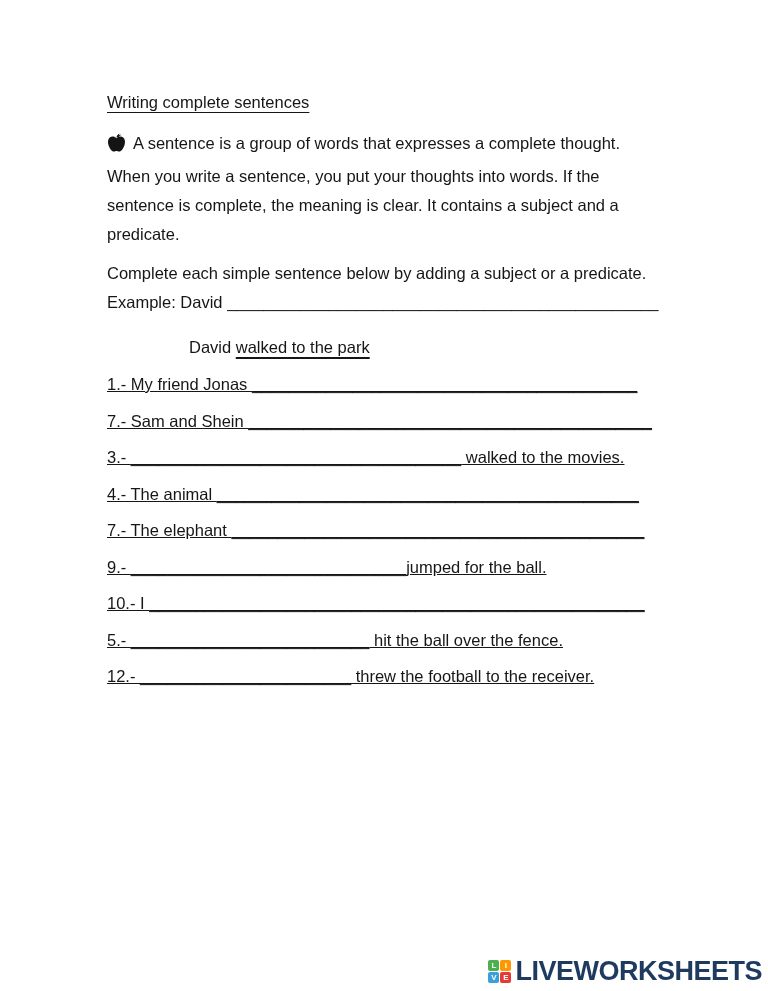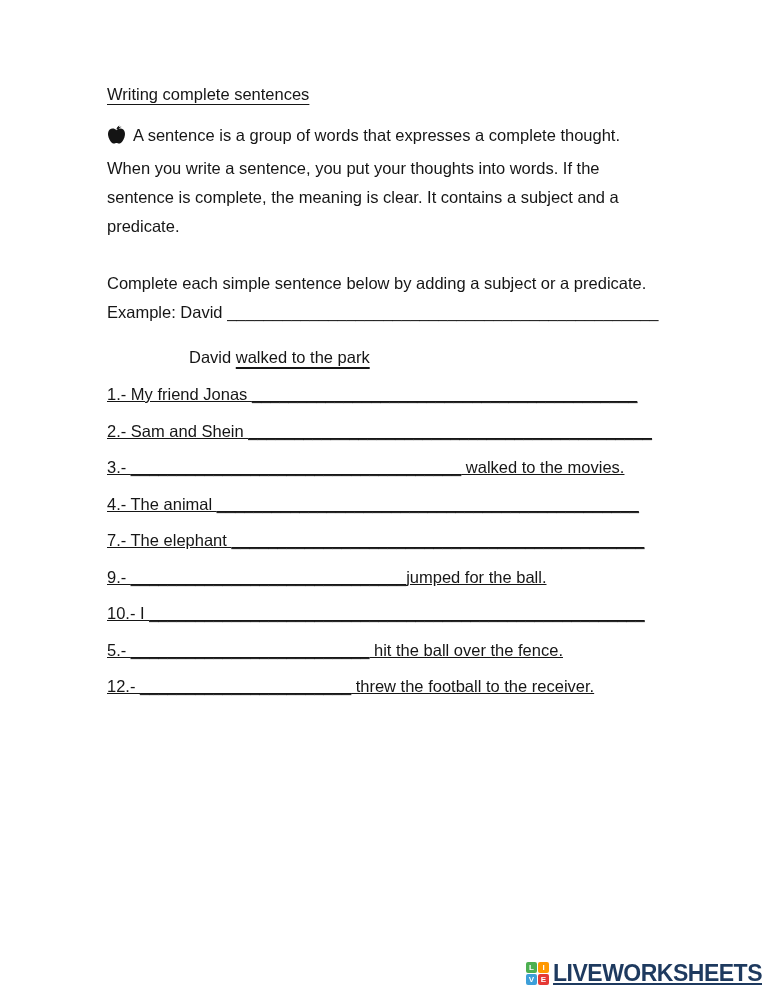--- a/index.html
+++ b/index.html
@@ -7,33 +7,33 @@
     width: 768px; height: 991px;
     background: #fdfdfd;
     font-family: "Liberation Sans", sans-serif;
     color: #161616;
     position: relative;
     overflow: hidden;
   }
   .sheet { position: absolute; inset: 0; background: #ffffff; }
   .content {
     position: absolute;
-    left: 107px; top: 80px;
+    left: 107px; top: 88px;
     width: 552px;
     font-size: 16.5px;
     line-height: 29px;
   }
   .title {
     display: inline-block;
     text-decoration: underline;
     text-underline-offset: 4px;
     text-decoration-thickness: 1.4px;
     margin-bottom: 12px;
   }
-  .intro { margin-bottom: 28px; }
+  .intro { margin-bottom: 10px; }
   .apple {
     display: inline-block;
     vertical-align: -4px;
     margin-right: 7px;
   }
   .instruction { margin-bottom: 0; }
   .example-line { margin-bottom: 16px; white-space: nowrap; overflow: hidden; }
   .answer-line { margin-left: 82px; margin-bottom: 8px; }
   .underlined {
     text-decoration: underline;
@@ -59,24 +59,23 @@
   .logo-sq {
     width: 11px; height: 11px;
     border-radius: 2px;
     color: #ffffff;
     font-size: 8px;
     font-weight: bold;
     line-height: 11px;
     text-align: center;
   }
   .brand {
-    font-size: 23px;
+    font-size: 27px;
     font-weight: 800;
     letter-spacing: -0.5px;
-    text-decoration: underline;
   }
 </style>
 </head>
 <body>
 
 <div class="sheet">
   <div class="content">
 
     <div>
       <span class="title">Writing complete sentences</span>
@@ -97,21 +96,21 @@
     <div class="example-line">
       <span>Example: David </span><span class="blank">_______________________________________________</span>
     </div>
 
     <div class="answer-line">
       <span>David </span><span class="underlined">walked to the park</span>
     </div>
 
     <div class="line nowrap"><span>1.- My friend Jonas </span><span class="blank">__________________________________________</span><span></span></div>
 
-    <div class="line nowrap"><span>2.- Sam and Shein </span><span class="blank">____________________________________________</span><span></span></div>
+    <div class="line nowrap"><span>7.- Sam and Shein </span><span class="blank">____________________________________________</span><span></span></div>
 
     <div class="line nowrap"><span>3.- </span><span class="blank">____________________________________</span><span> walked to the movies.</span></div>
 
     <div class="line nowrap"><span>4.- The animal </span><span class="blank">______________________________________________</span><span></span></div>
 
 
 
     <div class="line nowrap"><span>7.- The elephant </span><span class="blank">_____________________________________________</span><span></span></div>
 
 

